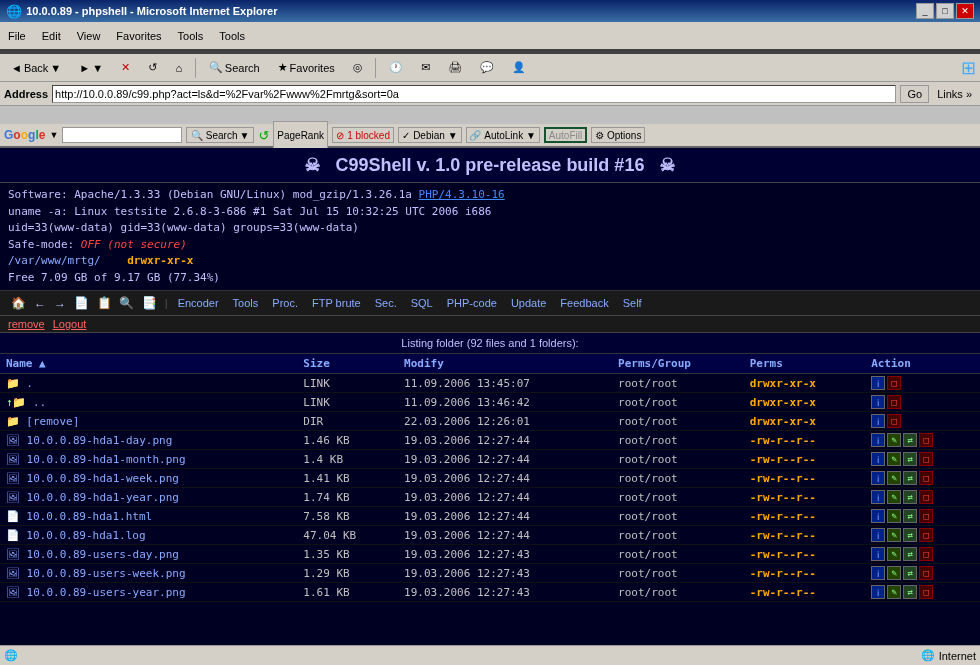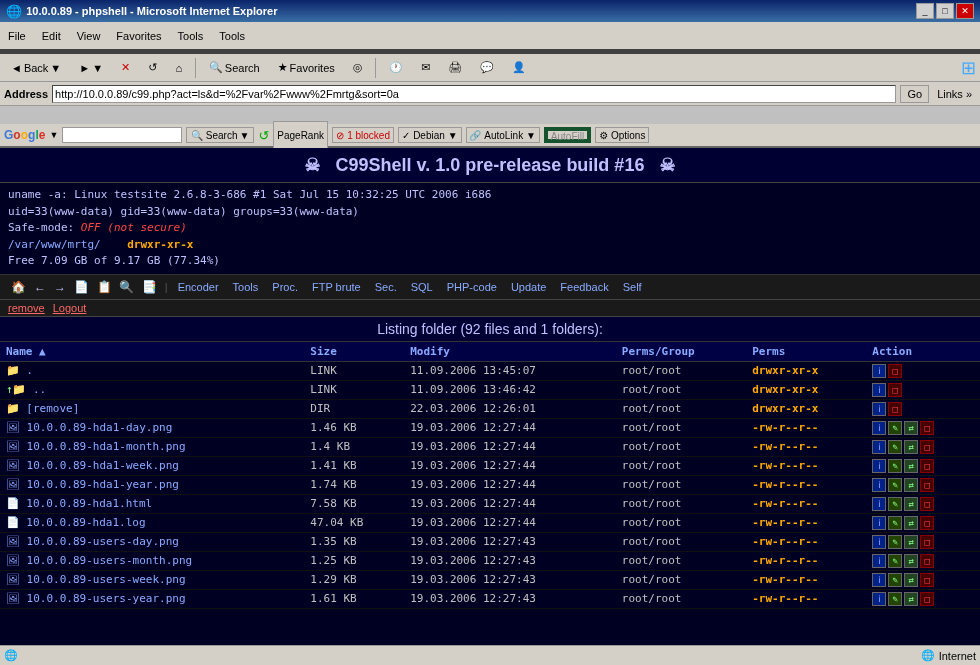--- a/index.html
+++ b/index.html
@@ -71,21 +71,21 @@
     .google-logo span:nth-child(6) { color: #d93025; }
     .google-input { width: 120px; height: 16px; border: 1px solid #999; font-size: 11px; }
     .google-search-btn {
       background: #d4d0c8; border: 1px solid #999; padding: 0 4px;
       font-size: 10px; cursor: pointer; height: 16px; display: flex; align-items: center; gap: 2px;
     }
     .pagerank-btn { background: #d4d0c8; border: 1px solid #999; padding: 0 3px; font-size: 10px; cursor: pointer; height: 29px; }
     .blocked-btn { background: #d4d0c8; border: 1px solid #999; padding: 0 3px; font-size: 10px; cursor: pointer; height: 16px; color: #c00; }
     .check-btn { background: #d4d0c8; border: 1px solid #999; padding: 0 3px; font-size: 10px; cursor: pointer; height: 16px; }
     .autolink-btn { background: #d4d0c8; border: 1px solid #999; padding: 0 3px; font-size: 10px; cursor: pointer; height: 16px; }
-    .autofill-btn { background: #d4d0c8; border: 4px solid #14532d; padding: 0 3px; font-size: 10px; cursor: pointer; height: 16px; color: #888; }
+    .autofill-btn { background: #d4d0c8; border: 2px solid #14532d; padding: 0 3px; font-size: 10px; cursor: pointer; height: 16px; color: #888; }
     .options-btn { background: #d4d0c8; border: 1px solid #999; padding: 0 3px; font-size: 10px; cursor: pointer; height: 16px; }
 
     
     .main-content {
       background: #1a1a2e; color: #00ff00;
       height: calc(665px - 22px - 20px - 28px - 24px - 24px - 2px);
       overflow-y: auto;
       display: flex; flex-direction: column;
     }
 
@@ -128,21 +128,21 @@
       border-bottom: 1px solid #444;
     }
     .action-link { color: #ff6666; cursor: pointer; font-size: 11px; text-decoration: underline; }
 
     
     .file-listing {
       background: #000022; flex: 1;
     }
     .listing-header {
       background: #000033; color: #c0c0ff;
-      text-align: center; padding: 4px; font-size: 14px;
+      text-align: center; padding: 4px; font-size: 11px;
       border-bottom: 1px solid #333;
     }
     .file-table {
       width: 100%; border-collapse: collapse; font-size: 11px; font-family: monospace;
     }
     .file-table th {
       background: #000044; color: #88aaff;
       padding: 3px 6px; text-align: left; border-bottom: 1px solid #333;
       font-weight: bold;
     }
@@ -292,20 +292,24 @@
 
   <div class="shell-header">
     <span>☠</span>
     &nbsp;
     <span>C99Shell v. 1.0 pre-release build #16</span>
     &nbsp;
     <span>☠</span>
   </div>
 
   <div class="sysinfo">
+    <div>
+      <span>Software: Apache/1.3.33 (Debian GNU/Linux) mod_gzip/1.3.26.1a</span>
+      <a style="cursor:pointer;">PHP/4.3.10-16</a>
+    </div>
     <div>uname -a: Linux testsite 2.6.8-3-686 #1 Sat Jul 15 10:32:25 UTC 2006 i686</div>
     <div>uid=33(www-data) gid=33(www-data) groups=33(www-data)</div>
     <div>
       <span>Safe-mode:</span>
       <span class="safe-mode-off">OFF (not secure)</span>
     </div>
     <div>
       <span style="color:#88aaff;cursor:pointer;">/var/www/mrtg/</span>
       &nbsp;&nbsp;
       <span class="perms">drwxr-xr-x</span>
@@ -535,38 +539,20 @@
         <span class="action-icon-btn action-icon-info">ℹ</span>
         <span class="action-icon-btn action-icon-edit">✎</span>
         <span class="action-icon-btn action-icon-copy">⇄</span>
         <span class="action-icon-btn action-icon-del" style="background:#440000;border:1px solid #880000;">□</span>
       </div>
             </td>
   </tr>
           <tr>
     <td>
       <span style="color:#88aaff;">🖼</span>
-      <span class="file-name">10.0.0.89-users-month.png</span>
-    </td>
-    <td>1.25 KB</td>
-    <td>19.03.2006 12:27:43</td>
-    <td>root/root</td>
-    <td><span class="perms">-rw-r--r--</span></td>
-    <td>
-      <div class="action-icons">
-        <span class="action-icon-btn action-icon-info">ℹ</span>
-        <span class="action-icon-btn action-icon-edit">✎</span>
-        <span class="action-icon-btn action-icon-copy">⇄</span>
-        <span class="action-icon-btn action-icon-del" style="background:#440000;border:1px solid #880000;">□</span>
-      </div>
-            </td>
-  </tr>
-          <tr>
-    <td>
-      <span style="color:#88aaff;">🖼</span>
       <span class="file-name">10.0.0.89-users-week.png</span>
     </td>
     <td>1.29 KB</td>
     <td>19.03.2006 12:27:43</td>
     <td>root/root</td>
     <td><span class="perms">-rw-r--r--</span></td>
     <td>
       <div class="action-icons">
         <span class="action-icon-btn action-icon-info">ℹ</span>
         <span class="action-icon-btn action-icon-edit">✎</span>

